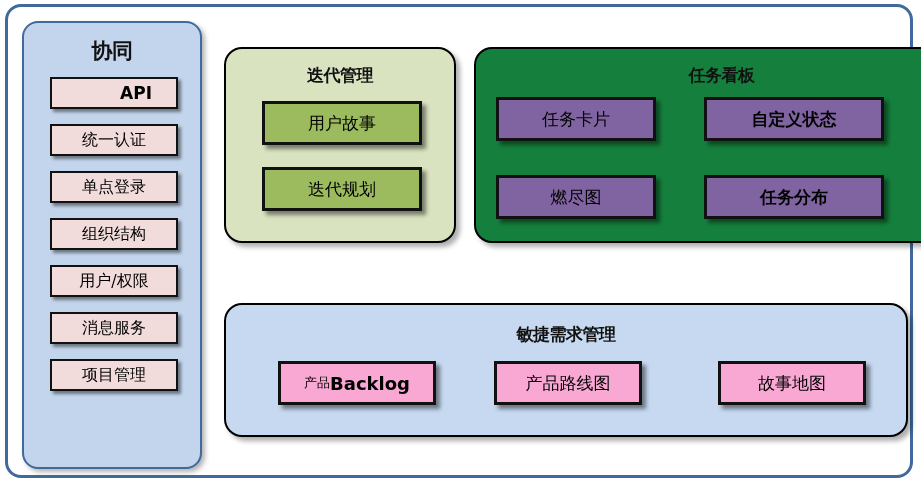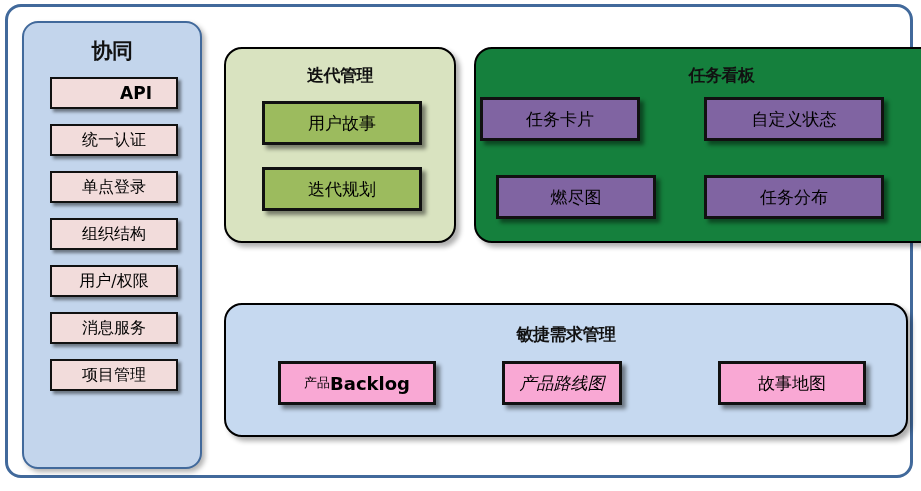--- a/index.html
+++ b/index.html
@@ -133,21 +133,21 @@
     background: #8064a2;
     border: 3px solid #111111;
     box-shadow: 4px 4px 4px rgba(0,0,0,0.45);
     display: flex;
     align-items: center;
     justify-content: center;
     font-family: "DejaVu Serif", "Liberation Serif", serif;
     font-size: 17px;
     color: #000000;
   }
-  .purple-box.bold { font-weight: normal; }
+  .purple-box.bold { font-weight: bold; }
 
   
   #agile-panel {
     left: 216px;
     top: 296px;
     width: 684px;
     height: 134px;
     background: #c6d9f0;
   }
   #agile-title {
@@ -206,35 +206,35 @@
     <div class="panel-title" id="iteration-title">迭代管理</div>
 
     <div class="green-box" style="top:52px">用户故事</div>
 
     <div class="green-box" style="top:118px">迭代规划</div>
   </div>
 
   <div class="panel" id="taskboard-panel">
     <div class="panel-title" id="taskboard-title">任务看板</div>
 
-    <div class="purple-box" style="left:4px; top:48px; width:160px; height:44px;">任务卡片</div>
+    <div class="purple-box" style="left:20px; top:48px; width:160px; height:44px;">任务卡片</div>
 
     <div class="purple-box bold" style="left:228px; top:48px; width:180px; height:44px;">自定义状态</div>
 
     <div class="purple-box" style="left:20px; top:126px; width:160px; height:44px;">燃尽图</div>
 
     <div class="purple-box bold" style="left:228px; top:126px; width:180px; height:44px;">任务分布</div>
   </div>
 
   <div class="panel" id="agile-panel">
     <div class="panel-title" id="agile-title">敏捷需求管理</div>
 
     <div class="blue-box" style="left:52px; width:158px;">
       <span class="cjk-small">产品</span>
         <span class="latin-bold">Backlog</span>
     </div>
 
-    <div class="blue-box" style="left:276px; width:120px;font-style:italic;">产品路线图</div>
+    <div class="blue-box" style="left:268px; width:148px;">产品路线图</div>
 
     <div class="blue-box" style="left:492px; width:148px;">故事地图</div>
   </div>
 
 </div>
 
 </body></html>

